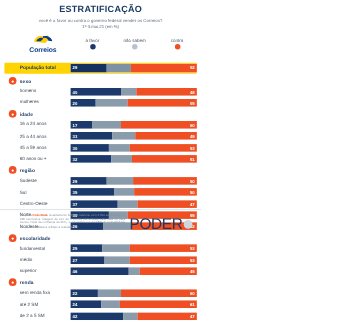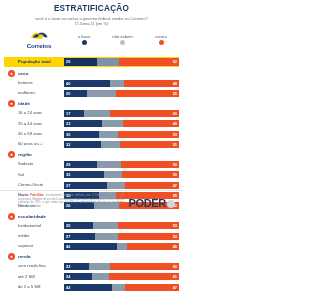--- a/index.html
+++ b/index.html
@@ -110,21 +110,21 @@
     border-top: 1px solid #e2e6ea;
     display: flex; align-items: flex-end; gap: 4px;
   }
   .foot-text {
     font-size: 2.7px; color: #8c96a1; line-height: 3.4px;
     flex: 1; text-align: justify;
   }
   .foot-text b { color: #f04e23; }
   .brand { flex: none; display: flex; align-items: center; }
   .brand-word {
-    font-size: 11px; font-weight: bold; color: #1b3a63;
+    font-size: 14px; font-weight: normal; color: #1b3a63;
     letter-spacing: -0.3px; line-height: 9px;
   }
   .brand-dot {
     width: 8px; height: 8px; border-radius: 50%;
     background: #cfd6dd; margin-left: 1px;
   }
 </style>
 </head>
 <body>
 

